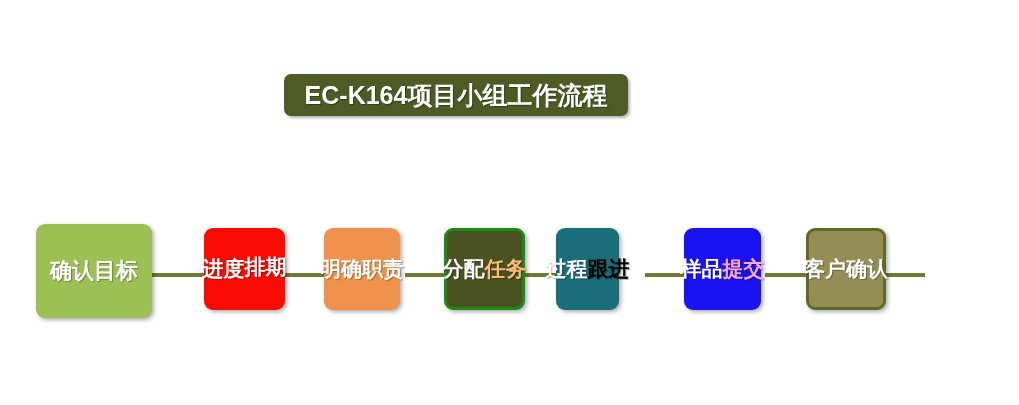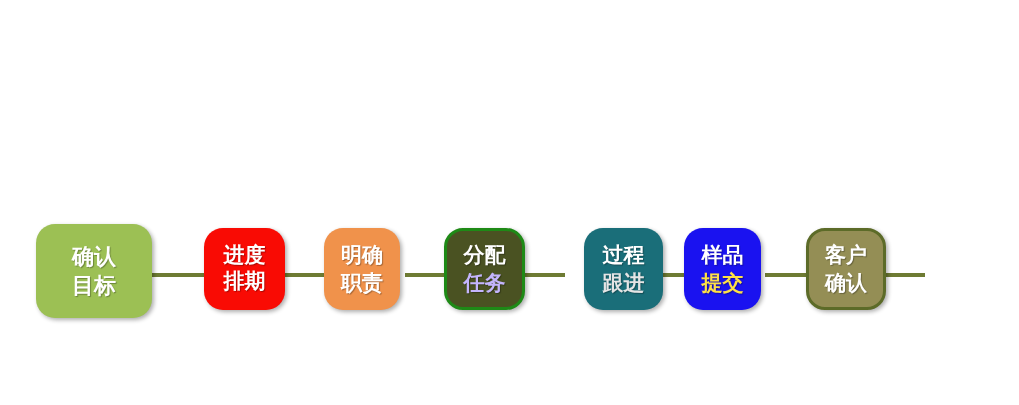--- a/index.html
+++ b/index.html
@@ -57,23 +57,23 @@
   .connector {
     position: absolute;
     height: 4px;
     background: #6E7B33;
     top: 273px;
   }
 
   .flow-node {
     position: absolute;
     box-sizing: border-box;
-    border-radius: 19px;
+    border-radius: 9px;
     display: flex;
-    flex-direction: column;
+    flex-direction: row;
     align-items: center;
     justify-content: center;
     box-shadow: 2px 2px 4px rgba(0,0,0,0.32);
   }
   .flow-node .node-line {
     color: #ffffff;
     font-weight: bold;
     font-size: 21px;
     line-height: 1.32;
     white-space: nowrap;
@@ -81,20 +81,23 @@
   }
   .flow-node.big .node-line {
     font-size: 22px;
   }
 </style>
 </head>
 <body>
 
 <div id="canvas">
 
+  <div id="title-banner">
+    <span class="title-text">EC-K164项目小组工作流程</span>
+  </div>
 
   <div id="flow-row">
       <div class="connector" style="left: 151px; width: 54px; background: rgb(110, 123, 51); height: 4px;"></div>
       <div class="connector" style="left: 285px; width: 40px; background: rgb(110, 123, 51); height: 4px;"></div>
       <div class="connector" style="left: 405px; width: 40px; background: rgb(110, 123, 51); height: 4px;"></div>
       <div class="connector" style="left: 525px; width: 40px; background: rgb(110, 123, 51); height: 4px;"></div>
       <div class="connector" style="left: 645px; width: 40px; background: rgb(110, 123, 51); height: 4px;"></div>
       <div class="connector" style="left: 765px; width: 42px; background: rgb(110, 123, 51); height: 4px;"></div>
       <div class="connector" style="left: 886px; width: 39px; background: rgb(110, 123, 51); height: 4px;"></div>
       <div class="flow-node big" style="left: 36px; top: 224px; width: 116px; height: 94px; background: rgb(156, 192, 84); border: none;">
@@ -104,29 +107,29 @@
       <div class="flow-node" style="left: 204px; top: 228px; width: 81px; height: 82px; background: rgb(249, 11, 4); border: none;">
         <span class="node-line" style="color: rgb(255, 255, 255); text-align: right;">进度</span>
         <span class="node-line" style="color: rgb(255, 255, 255); font-family: Liberation Mono, monospace;">排期</span>
       </div>
       <div class="flow-node" style="left: 324px; top: 228px; width: 76px; height: 82px; background: rgb(240, 146, 75); border: none;">
         <span class="node-line" style="color: rgb(255, 255, 255);">明确</span>
         <span class="node-line" style="color: rgb(255, 255, 255);">职责</span>
       </div>
       <div class="flow-node" style="left: 444px; top: 228px; width: 81px; height: 82px; background: rgb(74, 82, 34); border: 3px solid rgb(30, 138, 22);">
         <span class="node-line" style="color: rgb(255, 255, 255);">分配</span>
-        <span class="node-line" style="color: #c4b5fd;">任务</span>
+        <span class="node-line" style="color: #fdba74;">任务</span>
       </div>
-      <div class="flow-node" style="left: 584px; top: 228px; width: 79px; height: 82px; background: rgb(26, 110, 121); border: none;">
+      <div class="flow-node" style="left: 556px; top: 228px; width: 63px; height: 82px; background: rgb(26, 110, 121); border: none;">
         <span class="node-line" style="color: rgb(255, 255, 255);">过程</span>
-        <span class="node-line" style="color: #e5e5e5;">跟进</span>
+        <span class="node-line" style="color: #000000;">跟进</span>
       </div>
       <div class="flow-node" style="left: 684px; top: 228px; width: 77px; height: 82px; background: rgb(26, 18, 240); border: none;">
         <span class="node-line" style="color: rgb(255, 255, 255);">样品</span>
-        <span class="node-line" style="color: #fde047;">提交</span>
+        <span class="node-line" style="color: #f9a8d4;">提交</span>
       </div>
       <div class="flow-node" style="left: 806px; top: 228px; width: 80px; height: 82px; background: rgb(148, 142, 85); border: 3px solid rgb(92, 107, 40);">
         <span class="node-line" style="color: rgb(255, 255, 255);">客户</span>
         <span class="node-line" style="color: rgb(255, 255, 255);">确认</span>
       </div>
     </div>
 
 </div>
 
 </body></html>

